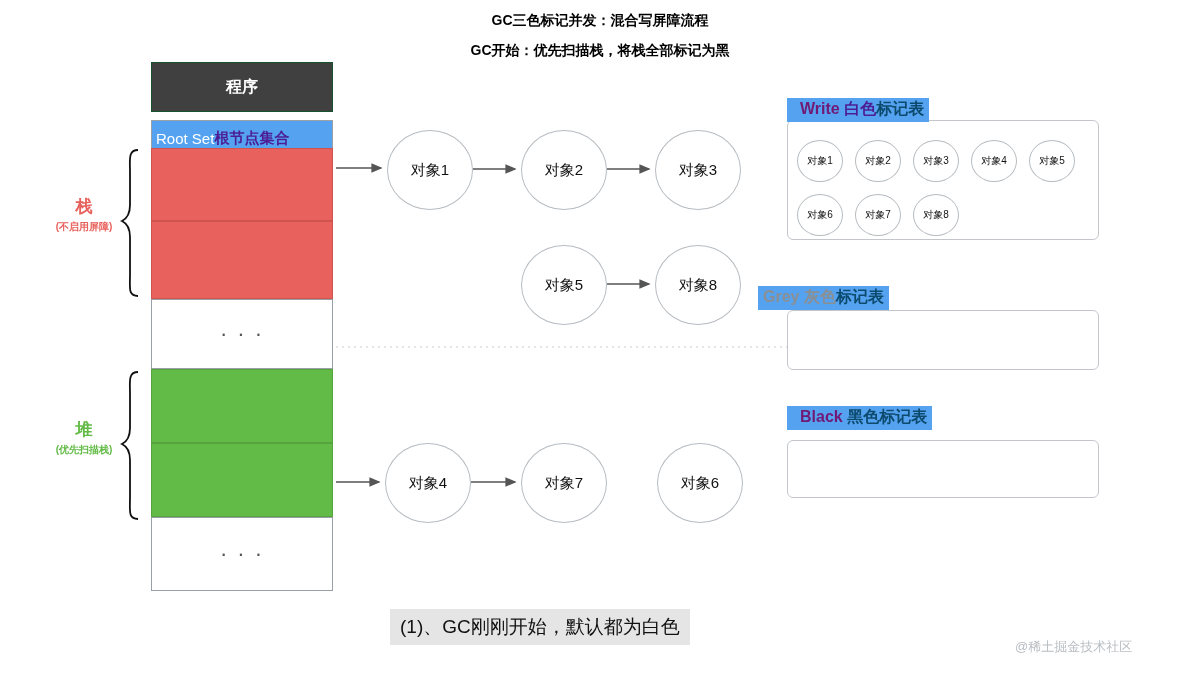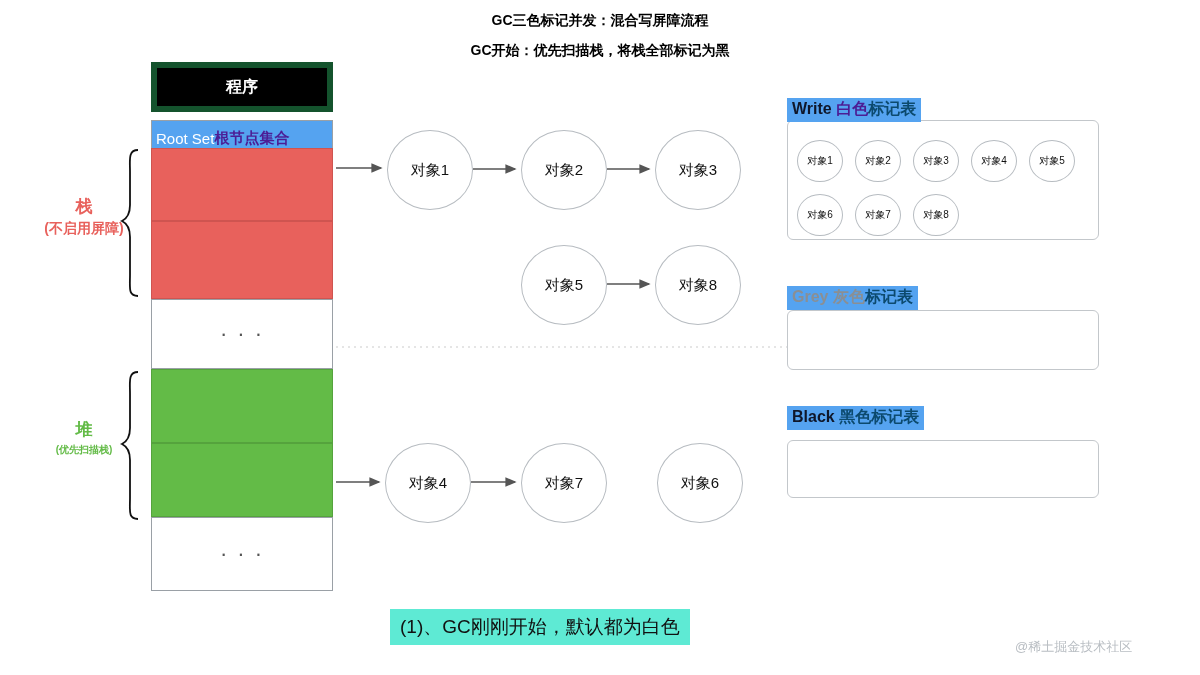--- a/index.html
+++ b/index.html
@@ -1,45 +1,45 @@
 <!DOCTYPE html>
 <html><head>
 <meta charset="utf-8">
 <style>
   html,body{margin:0;padding:0;}
   body{width:1200px;height:675px;background:#ffffff;font-family:"Liberation Sans","DejaVu Sans",sans-serif;position:relative;overflow:hidden;}
   .title-line{position:absolute;width:100%;text-align:center;font-weight:bold;font-size:14px;color:#000;}
   
   .col-block{position:absolute;box-sizing:border-box;border:1px solid #9aa0a6;display:flex;align-items:center;justify-content:center;}
-  .prog{background:#000000;color:#ffffff;font-size:16px;font-weight:bold;border:6px solid #14532d;}
+  .prog{background:#404040;color:#ffffff;font-size:16px;font-weight:bold;border:1px solid #14532d;}
   .rootset{background:#55a3f0;color:#ffffff;font-size:15px;text-align:left;justify-content:flex-start;padding-left:4px;}
   .rootset .blk{color:#4c1d95;font-weight:bold;}
   .red{background:#e8615c;border:1px solid #cf5450;}
   .green{background:#63bb47;border:1px solid #55a33d;}
   .white{background:#ffffff;}
   .dots{font-size:22px;color:#555;letter-spacing:2px;}
   
   .node{position:absolute;border:1.5px solid #b7bcc1;border-radius:50%;background:#fff;display:flex;align-items:center;justify-content:center;font-size:15px;color:#111;}
   .mini{position:absolute;border:1.2px solid #b7bcc1;border-radius:50%;background:#fff;display:flex;align-items:center;justify-content:center;font-size:10px;color:#111;}
   
   .panel{position:absolute;box-sizing:border-box;border:1.2px solid #c3c7cb;border-radius:6px;background:#fff;}
   .panel-label{position:absolute;font-size:16px;font-weight:bold;padding:1px 5px 2px 5px;white-space:nowrap;}
   .lbl-white{background:#55a3f0;}
   .lbl-grey{background:#55a3f0;}
   .lbl-black{background:#55a3f0;}
-  .en{color:#0f172a;}
+  .en{color:#701a75;margin-left:8px;}
   .cn-dark{color:#0c4a6e;}
   .cn-white{color:#4c1d95;}
   .cn-grey{color:#8a8f94;}
   
   .side-stack{position:absolute;color:#e8615c;font-weight:bold;font-size:17px;text-align:center;}
-  .side-stack small{display:block;font-size:14px;font-weight:bold;margin-top:2px;}
+  .side-stack small{display:block;font-size:10px;font-weight:bold;margin-top:2px;}
   .side-heap{position:absolute;color:#63bb47;font-weight:bold;font-size:17px;text-align:center;}
   .side-heap small{display:block;font-size:10px;font-weight:bold;margin-top:2px;}
-  .caption{position:absolute;background:#5eead4;color:#111;font-size:19px;padding:5px 10px;}
+  .caption{position:absolute;background:#e5e5e5;color:#111;font-size:19px;padding:5px 10px;}
   .watermark{position:absolute;color:#b9bec3;font-size:13px;}
   svg.overlay{position:absolute;left:0;top:0;width:1200px;height:675px;pointer-events:none;}
 </style>
 </head>
 <body>
 
 <div class="title-line" style="top:12px;">GC三色标记并发：混合写屏障流程</div>
 <div class="title-line" style="top:42px;">GC开始：优先扫描栈，将栈全部标记为黑</div>
 
 <div class="col-block prog" style="left:151px;top:62px;width:182px;height:50px;">
@@ -122,21 +122,21 @@
     <span>对象6</span>
   </div>
 <div class="mini" style="left:855px;top:194px;width:44px;height:40px;">
     <span>对象7</span>
   </div>
 <div class="mini" style="left:913px;top:194px;width:44px;height:40px;">
     <span>对象8</span>
   </div>
 
 <div class="panel" style="left:787px;top:310px;width:312px;height:60px;"></div>
-<div class="panel-label lbl-grey" style="left:787px;top:286px;">
+<div class="panel-label lbl-grey" style="left:758px;top:286px;">
   <span class="cn-grey">Grey </span><span class="cn-grey">灰色</span><span class="cn-dark">标记表</span>
 </div>
 
 <div class="panel" style="left:787px;top:440px;width:312px;height:58px;"></div>
 <div class="panel-label lbl-black" style="left:787px;top:406px;">
   <span class="en">Black </span><span class="cn-dark">黑色</span><span class="cn-dark">标记表</span>
 </div>
 
 <div class="caption" style="left:390px;top:609px;">(1)、GC刚刚开始，默认都为白色</div>
 <div class="watermark" style="left:1015px;top:638px;">@稀土掘金技术社区</div>

